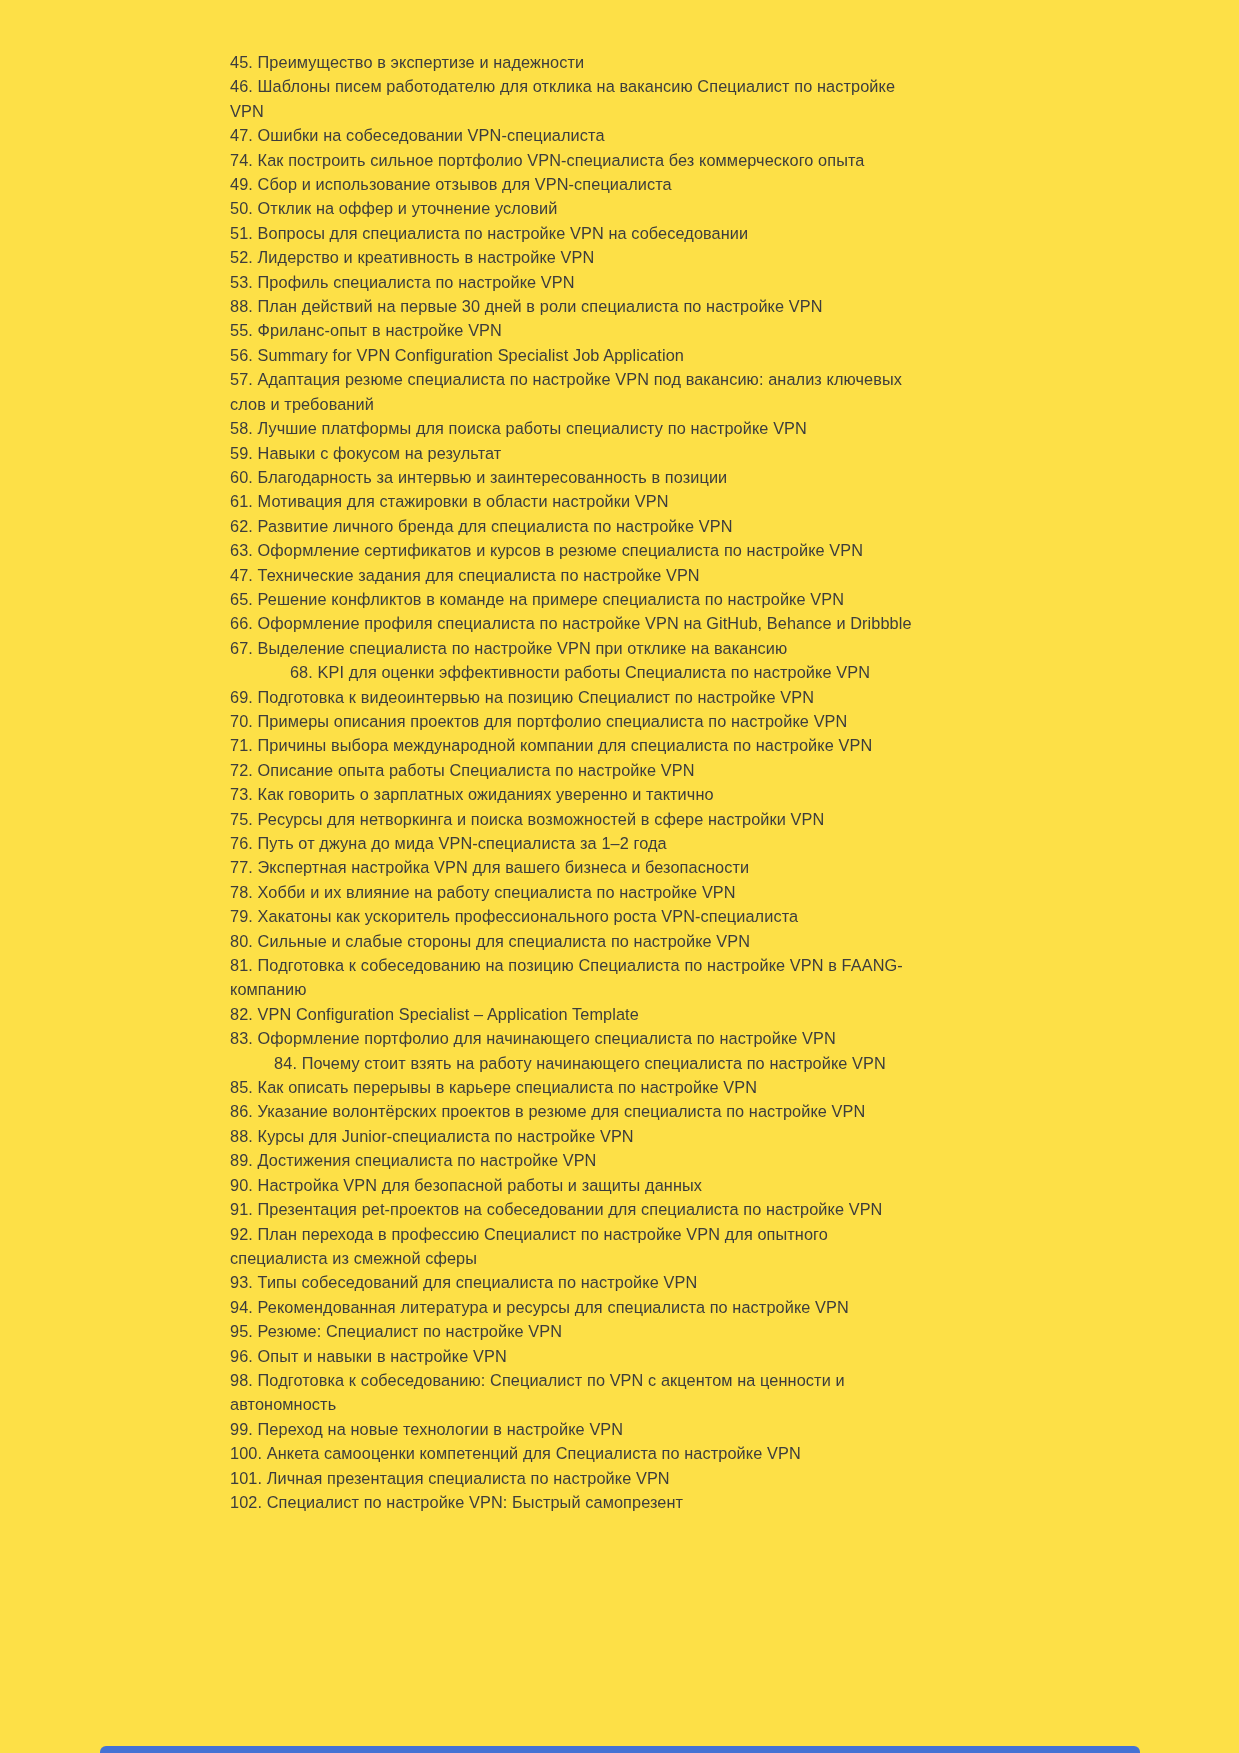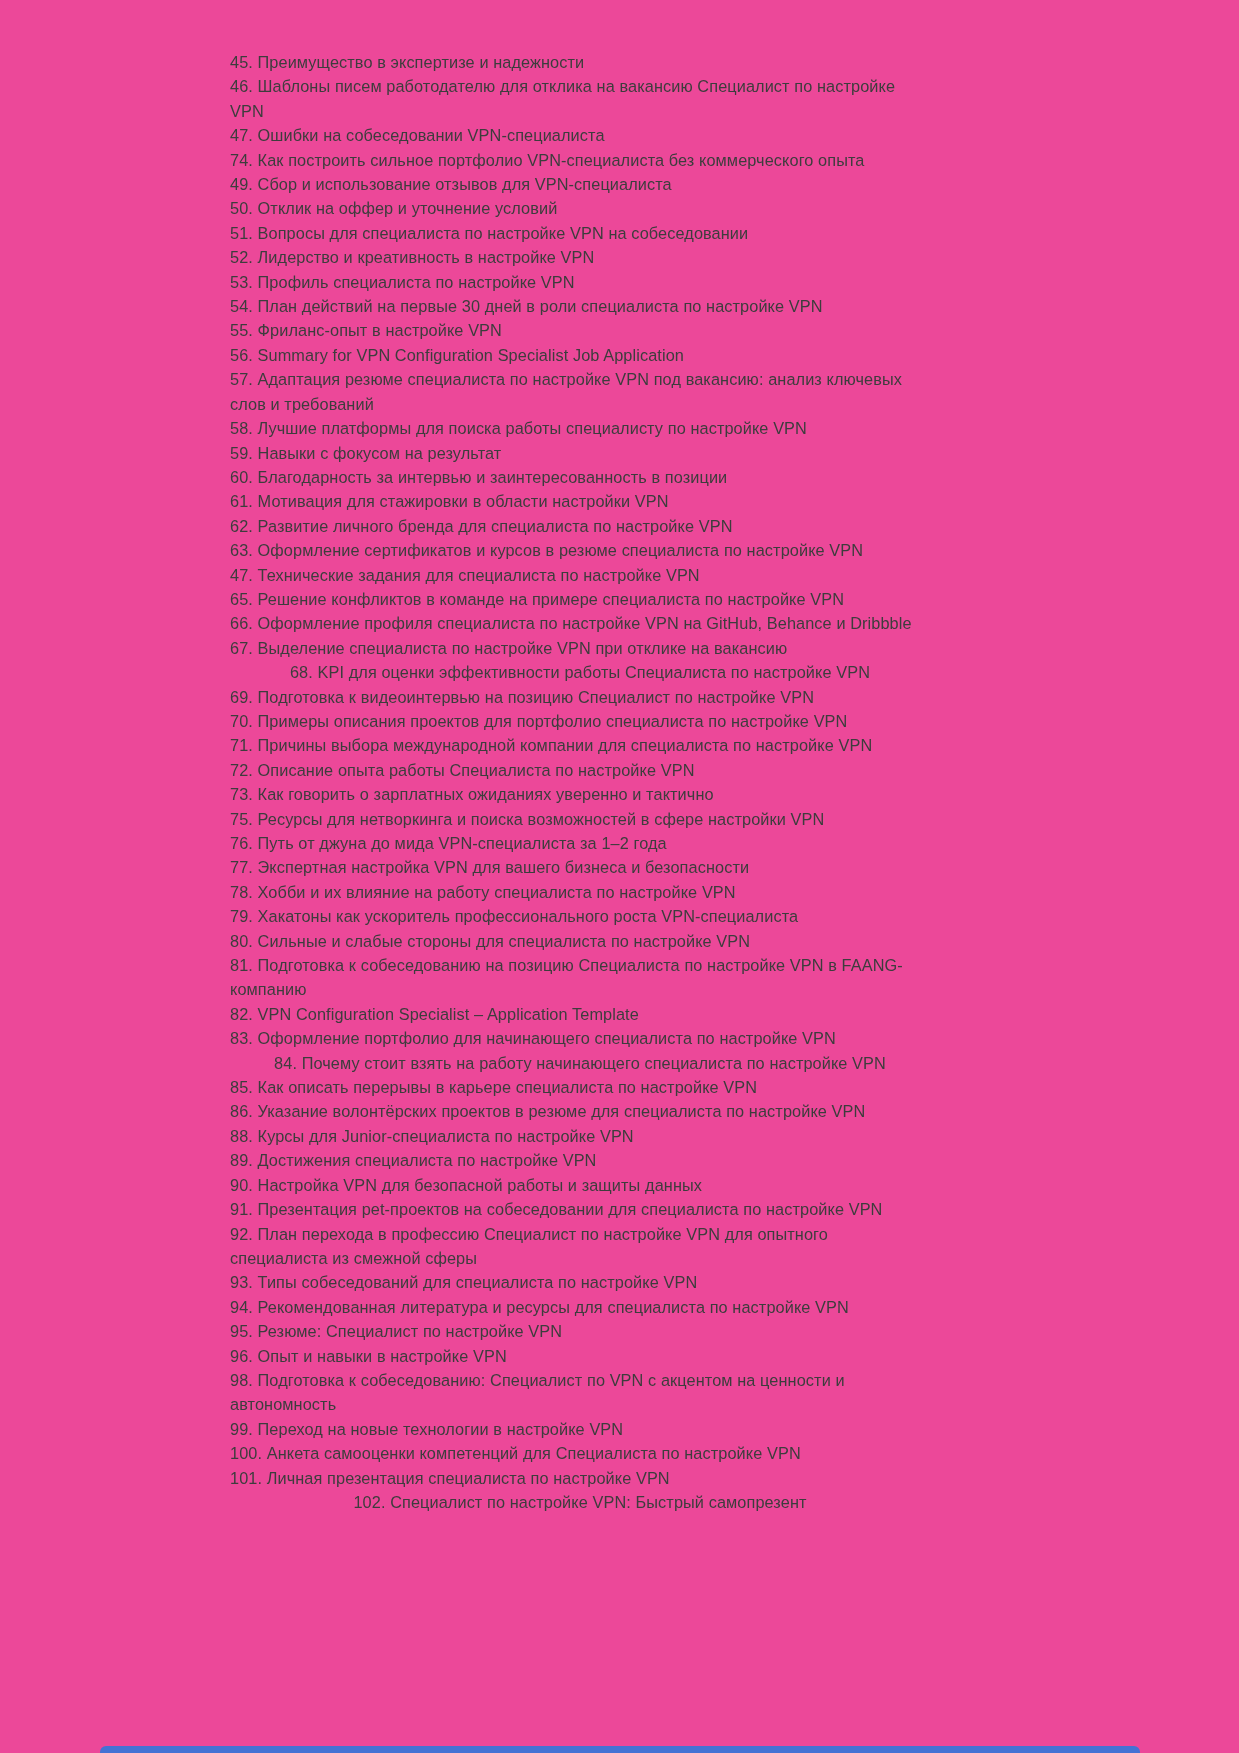--- a/index.html
+++ b/index.html
@@ -33,32 +33,32 @@
     left: 100px;
     width: 1040px;
     bottom: 0;
     height: 7px;
     border-radius: 6px 6px 0 0;
   }
 </style>
 </head>
 <body>
 
-<div class="page" style="background: #ec4899;">
+<div class="page" style="background: #fde047;">
   <div class="topic-list">
       <p class="topic-item" style="color: rgb(61, 61, 61);">45. Преимущество в экспертизе и надежности</p>
       <p class="topic-item" style="color: rgb(61, 61, 61);">46. Шаблоны писем работодателю для отклика на вакансию Специалист по настройке VPN</p>
       <p class="topic-item" style="color: rgb(61, 61, 61);">47. Ошибки на собеседовании VPN-специалиста</p>
       <p class="topic-item" style="color: rgb(61, 61, 61);">74. Как построить сильное портфолио VPN-специалиста без коммерческого опыта</p>
       <p class="topic-item" style="color: rgb(61, 61, 61);">49. Сбор и использование отзывов для VPN-специалиста</p>
       <p class="topic-item" style="color: rgb(61, 61, 61);">50. Отклик на оффер и уточнение условий</p>
       <p class="topic-item" style="color: rgb(61, 61, 61);">51. Вопросы для специалиста по настройке VPN на собеседовании</p>
       <p class="topic-item" style="color: rgb(61, 61, 61);">52. Лидерство и креативность в настройке VPN</p>
       <p class="topic-item" style="color: rgb(61, 61, 61);">53. Профиль специалиста по настройке VPN</p>
-      <p class="topic-item" style="color: rgb(61, 61, 61);">54. План действий на первые 30 дней в роли специалиста по настройке VPN</p>
+      <p class="topic-item" style="color: rgb(61, 61, 61);">88. План действий на первые 30 дней в роли специалиста по настройке VPN</p>
       <p class="topic-item" style="color: rgb(61, 61, 61);">55. Фриланс-опыт в настройке VPN</p>
       <p class="topic-item" style="color: rgb(61, 61, 61);">56. Summary for VPN Configuration Specialist Job Application</p>
       <p class="topic-item" style="color: rgb(61, 61, 61);">57. Адаптация резюме специалиста по настройке VPN под вакансию: анализ ключевых слов и требований</p>
       <p class="topic-item" style="color: rgb(61, 61, 61);">58. Лучшие платформы для поиска работы специалисту по настройке VPN</p>
       <p class="topic-item" style="color: rgb(61, 61, 61);">59. Навыки с фокусом на результат</p>
       <p class="topic-item" style="color: rgb(61, 61, 61);">60. Благодарность за интервью и заинтересованность в позиции</p>
       <p class="topic-item" style="color: rgb(61, 61, 61);">61. Мотивация для стажировки в области настройки VPN</p>
       <p class="topic-item" style="color: rgb(61, 61, 61);">62. Развитие личного бренда для специалиста по настройке VPN</p>
       <p class="topic-item" style="color: rgb(61, 61, 61);">63. Оформление сертификатов и курсов в резюме специалиста по настройке VPN</p>
       <p class="topic-item" style="color: rgb(61, 61, 61);">47. Технические задания для специалиста по настройке VPN</p>
@@ -89,16 +89,16 @@
       <p class="topic-item" style="color: rgb(61, 61, 61);">91. Презентация pet-проектов на собеседовании для специалиста по настройке VPN</p>
       <p class="topic-item" style="color: rgb(61, 61, 61);">92. План перехода в профессию Специалист по настройке VPN для опытного специалиста из смежной сферы</p>
       <p class="topic-item" style="color: rgb(61, 61, 61);">93. Типы собеседований для специалиста по настройке VPN</p>
       <p class="topic-item" style="color: rgb(61, 61, 61);">94. Рекомендованная литература и ресурсы для специалиста по настройке VPN</p>
       <p class="topic-item" style="color: rgb(61, 61, 61);">95. Резюме: Специалист по настройке VPN</p>
       <p class="topic-item" style="color: rgb(61, 61, 61);">96. Опыт и навыки в настройке VPN</p>
       <p class="topic-item" style="color: rgb(61, 61, 61);">98. Подготовка к собеседованию: Специалист по VPN с акцентом на ценности и автономность</p>
       <p class="topic-item" style="color: rgb(61, 61, 61);">99. Переход на новые технологии в настройке VPN</p>
       <p class="topic-item" style="color: rgb(61, 61, 61);">100. Анкета самооценки компетенций для Специалиста по настройке VPN</p>
       <p class="topic-item" style="color: rgb(61, 61, 61);">101. Личная презентация специалиста по настройке VPN</p>
-      <p class="topic-item" style="color: rgb(61, 61, 61); text-align: center;">102. Специалист по настройке VPN: Быстрый самопрезент</p>
+      <p class="topic-item" style="color: rgb(61, 61, 61);">102. Специалист по настройке VPN: Быстрый самопрезент</p>
     </div>
   <div class="bottom-bar" style="background: rgb(68, 114, 212);"></div>
 </div>
 
 </body></html>

